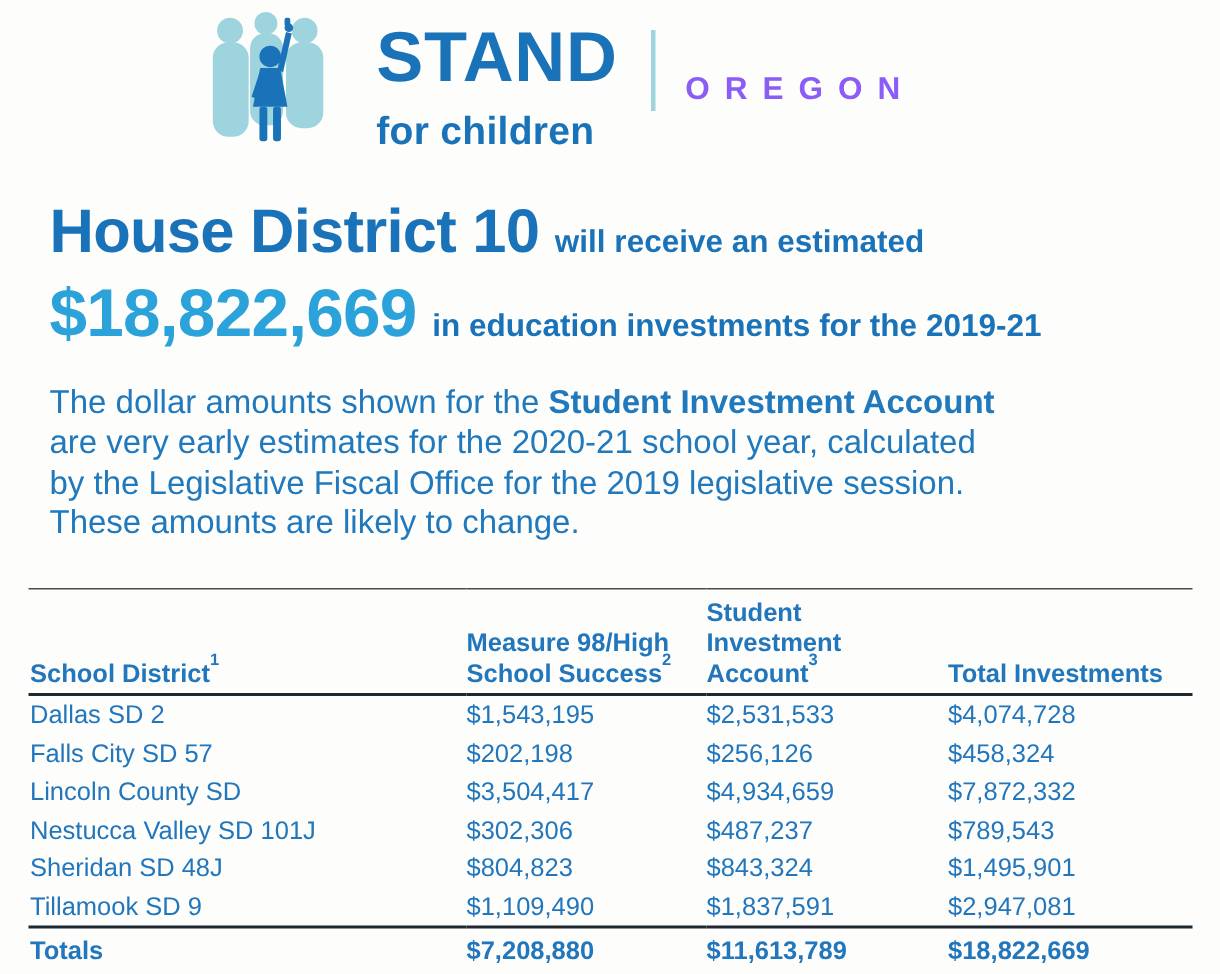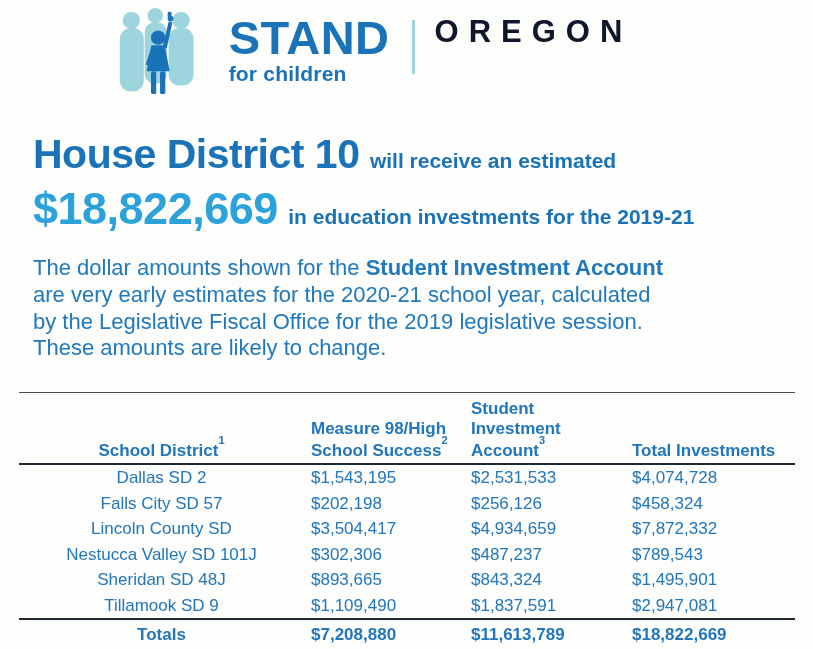--- a/index.html
+++ b/index.html
@@ -22,37 +22,37 @@
   .logo-icon { width: 108px; height: 88px; margin-right: 14px; }
   .logo-text { display: flex; flex-direction: column; margin-top: 8px; }
   .brand {
     font-size: 47px;
     font-weight: 800;
     letter-spacing: 0.5px;
     color: #1a73b8;
     line-height: 0.95;
   }
   .tagline {
-    font-size: 21px;
+    font-size: 26px;
     font-weight: 700;
     color: #1a73b8;
-    margin-top: 1px;
+    margin-top: 11px;
     letter-spacing: 0.2px;
   }
   .logo-divider {
     width: 3px; height: 54px;
     background: #9ed4de;
     margin: 12px 20px 0 22px;
   }
   .region {
-    font-size: 31px;
+    font-size: 21px;
     font-weight: 600;
     letter-spacing: 10px;
-    color: #0f172a;
-    margin-top: 6px;
+    color: #8b5cf6;
+    margin-top: 40px;
   }
 
   
   .headline { margin: 34px 36px 0 33px; color: #1a73b8; }
   .hl-line1 { line-height: 1; }
   .hl-line2 { line-height: 1; margin-top: 11px; }
   .hl-line3 { line-height: 1; margin-top: 9px; }
   .hl-big {
     font-size: 41px; font-weight: 800; letter-spacing: -0.5px; color: #1a73b8;
   }
@@ -89,21 +89,21 @@
   .invest-table col.c3 { width: 161px; }
   .invest-table col.c4 { width: 163px; }
   .invest-table th {
     text-align: left;
     vertical-align: bottom;
     font-weight: 700;
     padding: 6px 8px 2px 0;
     border-bottom: 2.5px solid #1d2832;
     line-height: 1.18;
   }
-  .invest-table th:first-child, .invest-table td:first-child { padding-left: 1px; text-align: center; }
+  .invest-table th:first-child, .invest-table td:first-child { padding-left: 1px; }
   .invest-table td {
     padding: 3px 8px 2.5px 0;
     line-height: 1.18;
   }
   .invest-table sup {
     font-size: 11px;
     position: relative;
     top: -0.45em;
     font-weight: 700;
   }
@@ -197,21 +197,21 @@
         <td>$7,872,332</td>
       </tr>
       <tr>
         <td>Nestucca Valley SD 101J</td>
         <td>$302,306</td>
         <td>$487,237</td>
         <td>$789,543</td>
       </tr>
       <tr>
         <td>Sheridan SD 48J</td>
-        <td>$893,665</td>
+        <td>$804,823</td>
         <td>$843,324</td>
         <td>$1,495,901</td>
       </tr>
       <tr>
         <td>Tillamook SD 9</td>
         <td>$1,109,490</td>
         <td>$1,837,591</td>
         <td>$2,947,081</td>
       </tr>
       <tr class="totals">

